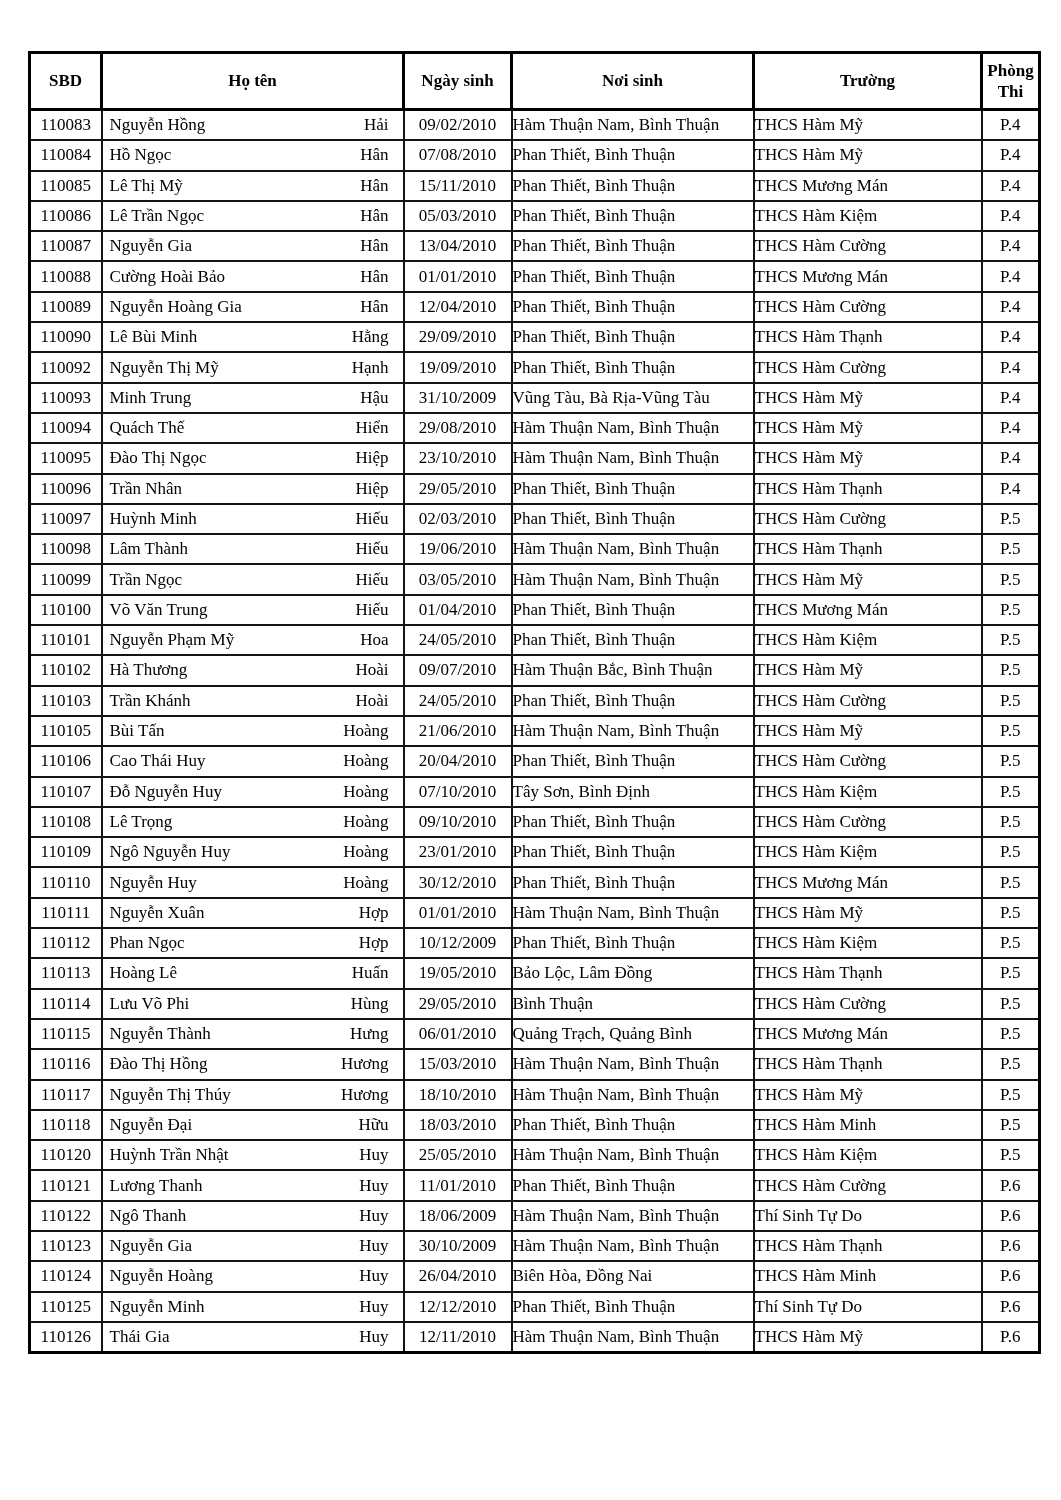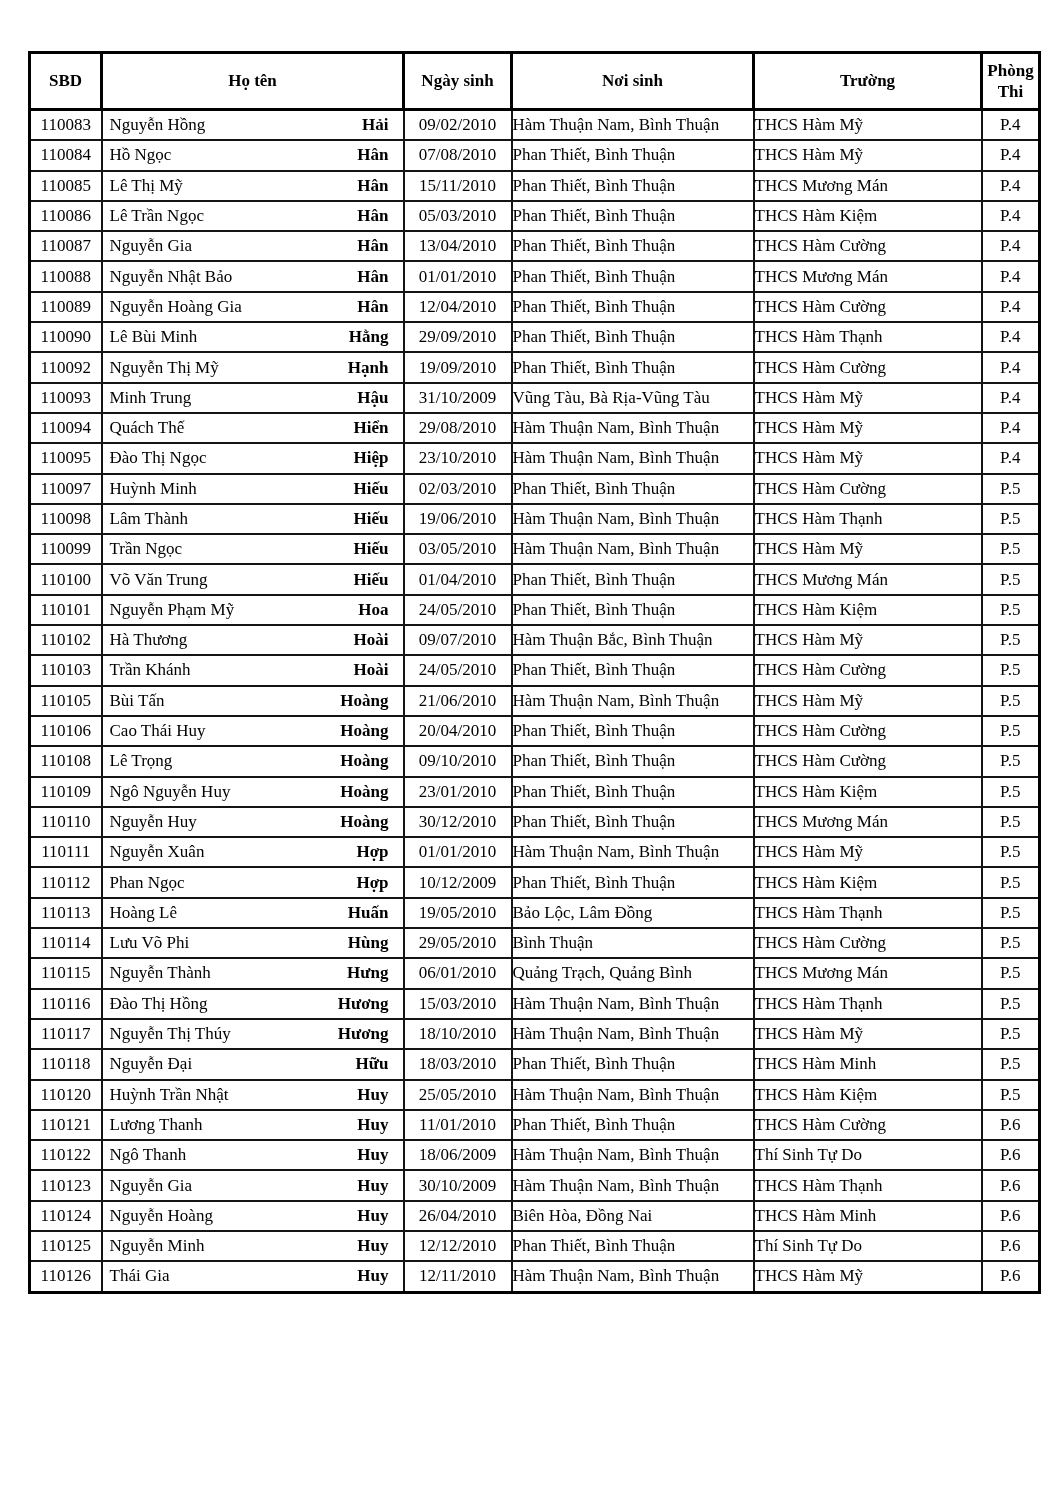--- a/index.html
+++ b/index.html
@@ -44,21 +44,21 @@
   td.c-dob  { text-align: center; }
   td.c-room { text-align: center; }
   td.c-pob, td.c-school { text-align: left; padding-left: 7px; }
   .name-wrap {
     display: flex;
     justify-content: space-between;
     align-items: baseline;
     padding: 0 14px 0 7px;
   }
   .name-wrap .fam { text-align: center; }
-  .name-wrap .giv { text-align: right; font-weight: bold; }
+  .name-wrap .giv { text-align: right; }
 </style>
 </head>
 <body>
 
 <div class="sheet">
   <table class="candidates">
     <colgroup>
       <col style="width:72px">
       <col style="width:302px">
       <col style="width:108px">
@@ -139,21 +139,21 @@
     </td>
     <td class="c-dob">13/04/2010</td>
     <td class="c-pob">Phan Thiết, Bình Thuận</td>
     <td class="c-school">THCS Hàm Cường</td>
     <td class="c-room">P.4</td>
   </tr>
         <tr>
     <td class="c-sbd">110088</td>
     <td class="c-name">
       <div class="name-wrap">
-        <span class="fam">Nguyễn Nhật Bảo</span>
+        <span class="fam">Cường Hoài Bảo</span>
         <span class="giv">Hân</span>
       </div>
     </td>
     <td class="c-dob">01/01/2010</td>
     <td class="c-pob">Phan Thiết, Bình Thuận</td>
     <td class="c-school">THCS Mương Mán</td>
     <td class="c-room">P.4</td>
   </tr>
         <tr>
     <td class="c-sbd">110089</td>
@@ -227,20 +227,33 @@
         <span class="fam">Đào Thị Ngọc</span>
         <span class="giv">Hiệp</span>
       </div>
     </td>
     <td class="c-dob">23/10/2010</td>
     <td class="c-pob">Hàm Thuận Nam, Bình Thuận</td>
     <td class="c-school">THCS Hàm Mỹ</td>
     <td class="c-room">P.4</td>
   </tr>
         <tr>
+    <td class="c-sbd">110096</td>
+    <td class="c-name">
+      <div class="name-wrap">
+        <span class="fam">Trần Nhân</span>
+        <span class="giv">Hiệp</span>
+      </div>
+    </td>
+    <td class="c-dob">29/05/2010</td>
+    <td class="c-pob">Phan Thiết, Bình Thuận</td>
+    <td class="c-school">THCS Hàm Thạnh</td>
+    <td class="c-room">P.4</td>
+  </tr>
+        <tr>
     <td class="c-sbd">110097</td>
     <td class="c-name">
       <div class="name-wrap">
         <span class="fam">Huỳnh Minh</span>
         <span class="giv">Hiếu</span>
       </div>
     </td>
     <td class="c-dob">02/03/2010</td>
     <td class="c-pob">Phan Thiết, Bình Thuận</td>
     <td class="c-school">THCS Hàm Cường</td>
@@ -341,20 +354,33 @@
     <td class="c-sbd">110106</td>
     <td class="c-name">
       <div class="name-wrap">
         <span class="fam">Cao Thái Huy</span>
         <span class="giv">Hoàng</span>
       </div>
     </td>
     <td class="c-dob">20/04/2010</td>
     <td class="c-pob">Phan Thiết, Bình Thuận</td>
     <td class="c-school">THCS Hàm Cường</td>
+    <td class="c-room">P.5</td>
+  </tr>
+        <tr>
+    <td class="c-sbd">110107</td>
+    <td class="c-name">
+      <div class="name-wrap">
+        <span class="fam">Đỗ Nguyễn Huy</span>
+        <span class="giv">Hoàng</span>
+      </div>
+    </td>
+    <td class="c-dob">07/10/2010</td>
+    <td class="c-pob">Tây Sơn, Bình Định</td>
+    <td class="c-school">THCS Hàm Kiệm</td>
     <td class="c-room">P.5</td>
   </tr>
         <tr>
     <td class="c-sbd">110108</td>
     <td class="c-name">
       <div class="name-wrap">
         <span class="fam">Lê Trọng</span>
         <span class="giv">Hoàng</span>
       </div>
     </td>

